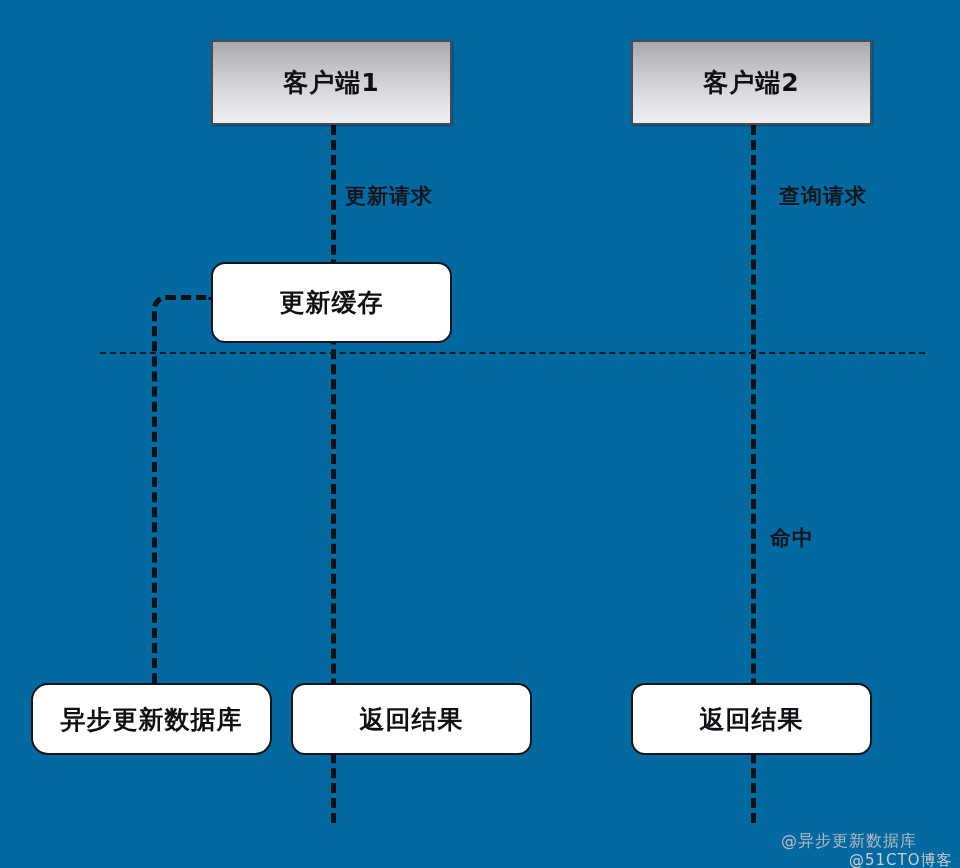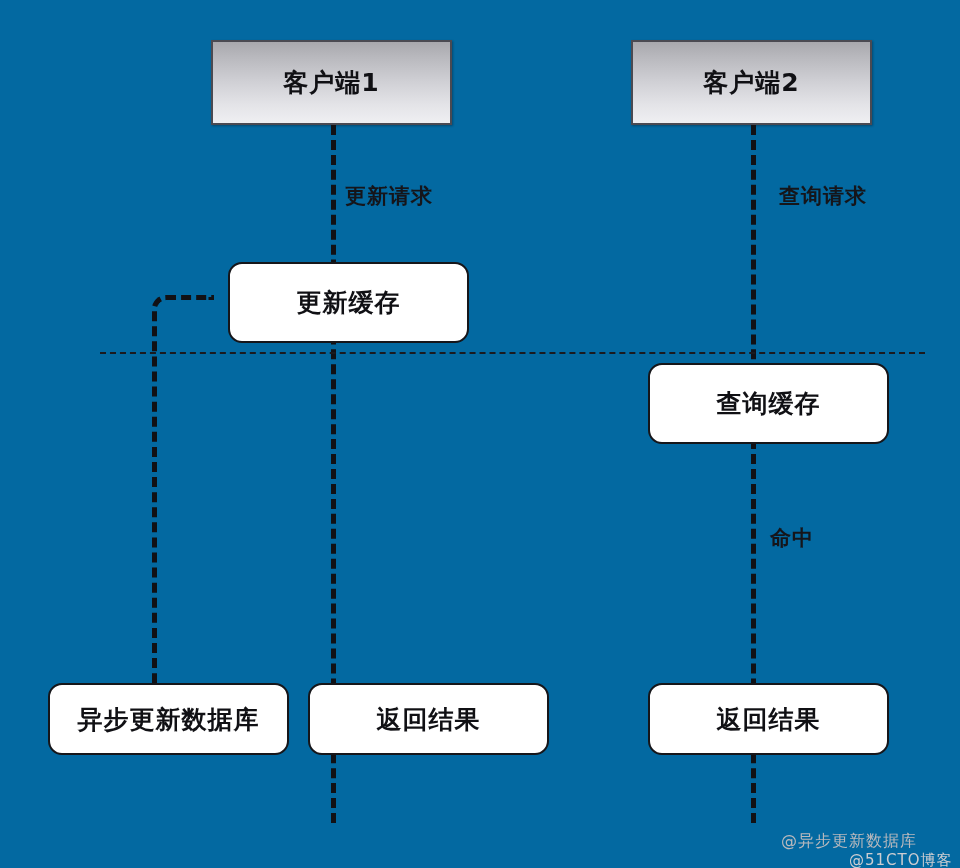--- a/index.html
+++ b/index.html
@@ -39,21 +39,20 @@
   .proc-box {
     position: absolute;
     box-sizing: border-box;
     border: 2.5px solid #16161a;
     border-radius: 14px;
     background: #ffffff;
     display: flex;
     align-items: center;
     justify-content: center;
     z-index: 4;
-    margin-left: 17px;
   }
   .proc-label {
     font-size: 25px;
     font-weight: 700;
     color: #101014;
     letter-spacing: 1px;
     white-space: nowrap;
   }
 
   
@@ -126,25 +125,22 @@
   </div>
 
   <div class="actor-box" style="left:631px; top:40px; width:241px; height:85px;">
     <span class="actor-label">客户端2</span>
   </div>
 
   <div class="proc-box" style="left:211px; top:262px; width:241px; height:81px;">
     <span class="proc-label">更新缓存</span>
   </div>
 
-  <div class="proc-box" style="left:631px; top:363px; width:241px; height:81px;">
-    <span class="proc-label">查询缓存</span>
-  </div>
 
-  <div class="proc-box" style="left:31px; top:683px; width:241px; height:72px;">
+  <div class="proc-box" style="left:31px; top:683px; width:241px; height:72px;border-radius:17px;">
     <span class="proc-label">异步更新数据库</span>
   </div>
 
   <div class="proc-box" style="left:291px; top:683px; width:241px; height:72px;">
     <span class="proc-label">返回结果</span>
   </div>
 
   <div class="proc-box" style="left:631px; top:683px; width:241px; height:72px;">
     <span class="proc-label">返回结果</span>
   </div>

